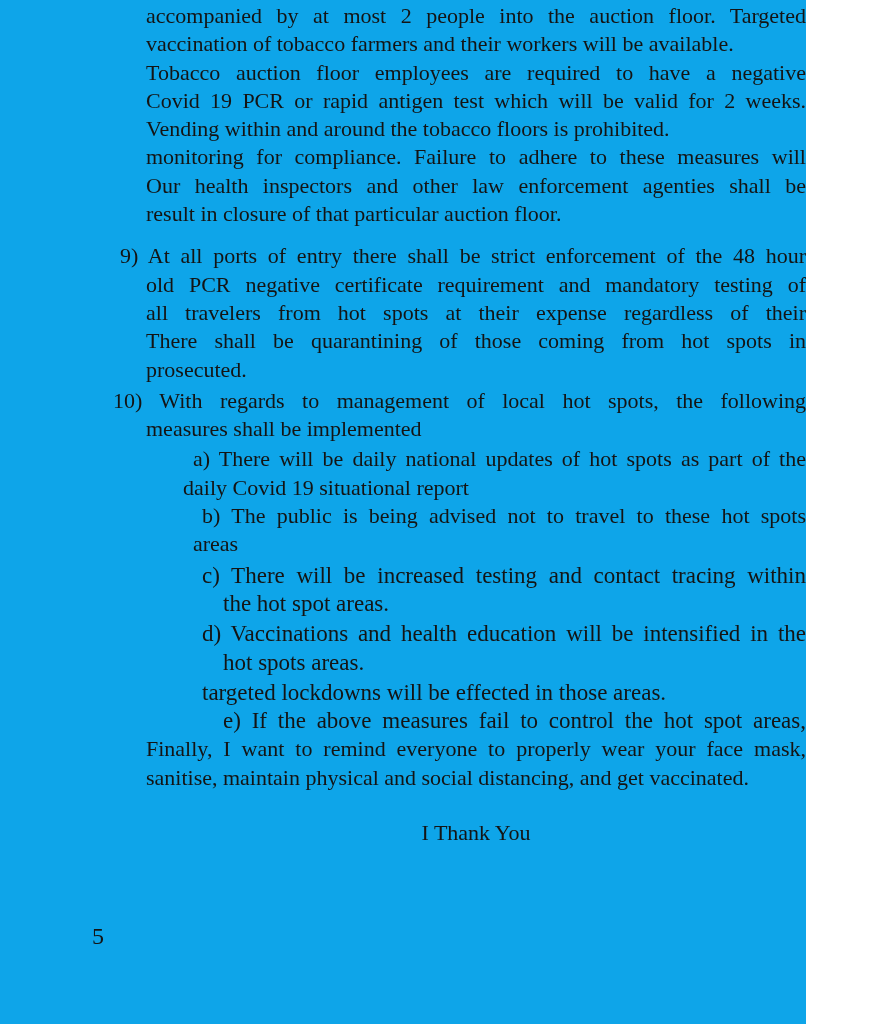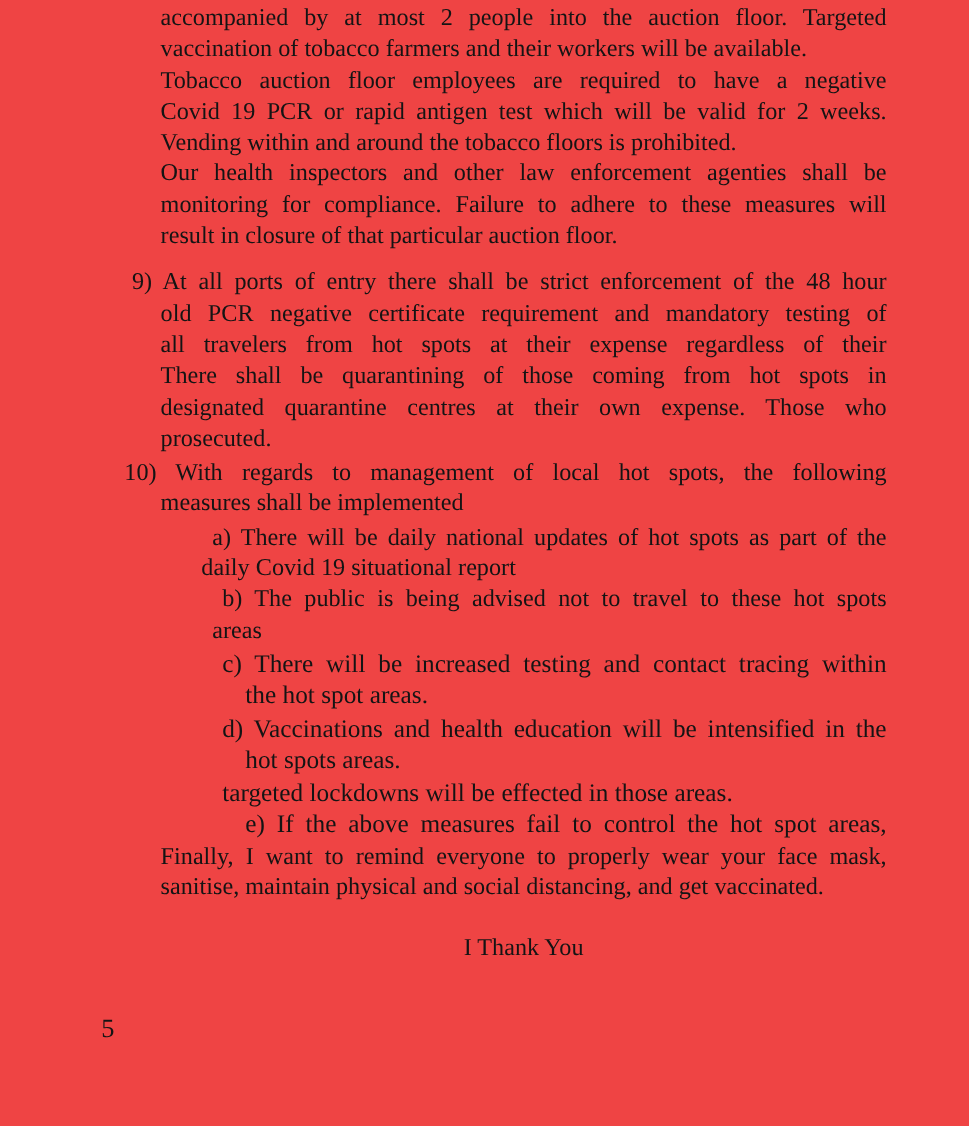--- a/index.html
+++ b/index.html
@@ -2,23 +2,23 @@
 <html><head>
 <meta charset="utf-8">
 <style>
   html, body {
     margin: 0;
     padding: 0;
     background: #ffffff;
   }
   .page {
     position: relative;
-    width: 881px;
+    width: 806px;
     height: 1024px;
-    background: #ef4444;
+    background: #0ea5e9;
     overflow: hidden;
     font-family: "Liberation Serif", "DejaVu Serif", serif;
     color: #141414;
     text-decoration: underline;
   }
   .content {
     position: absolute;
     left: 146px;
     top: 2px;
     width: 660px;
@@ -69,34 +69,33 @@
         <div class="ln ln-last">vaccination of tobacco farmers and their workers will be available.</div>
       </div>
 
     <div class="block">
         <div class="ln">Tobacco auction floor employees are required to have a negative</div>
         <div class="ln">Covid 19 PCR or rapid antigen test which will be valid for 2 weeks.</div>
         <div class="ln ln-last">Vending within and around the tobacco floors is prohibited.</div>
       </div>
 
     <div class="block">
+        <div class="ln">monitoring for compliance. Failure to adhere to these measures will</div>
         <div class="ln">Our health inspectors and other law enforcement agenties shall be</div>
-        <div class="ln">monitoring for compliance. Failure to adhere to these measures will</div>
         <div class="ln ln-last">result in closure of that particular auction floor.</div>
       </div>
 
     <div class="block item-9">
         <div class="ln">9) At all ports of entry there shall be strict enforcement of the 48 hour</div>
         <div class="ln">old PCR negative certificate requirement and mandatory testing of</div>
         <div class="ln">all travelers from hot spots at their expense regardless of their</div>
       </div>
 
     <div class="block">
         <div class="ln">There shall be quarantining of those coming from hot spots in</div>
-        <div class="ln">designated quarantine centres at their own expense. Those who</div>
         <div class="ln ln-last">prosecuted.</div>
       </div>
 
     <div class="block item-10">
         <div class="ln">10) With regards to management of local hot spots, the following</div>
         <div class="ln ln-last">measures shall be implemented</div>
       </div>
 
     <div class="block sub-a">
         <div class="ln">a) There will be daily national updates of hot spots as part of the</div>

